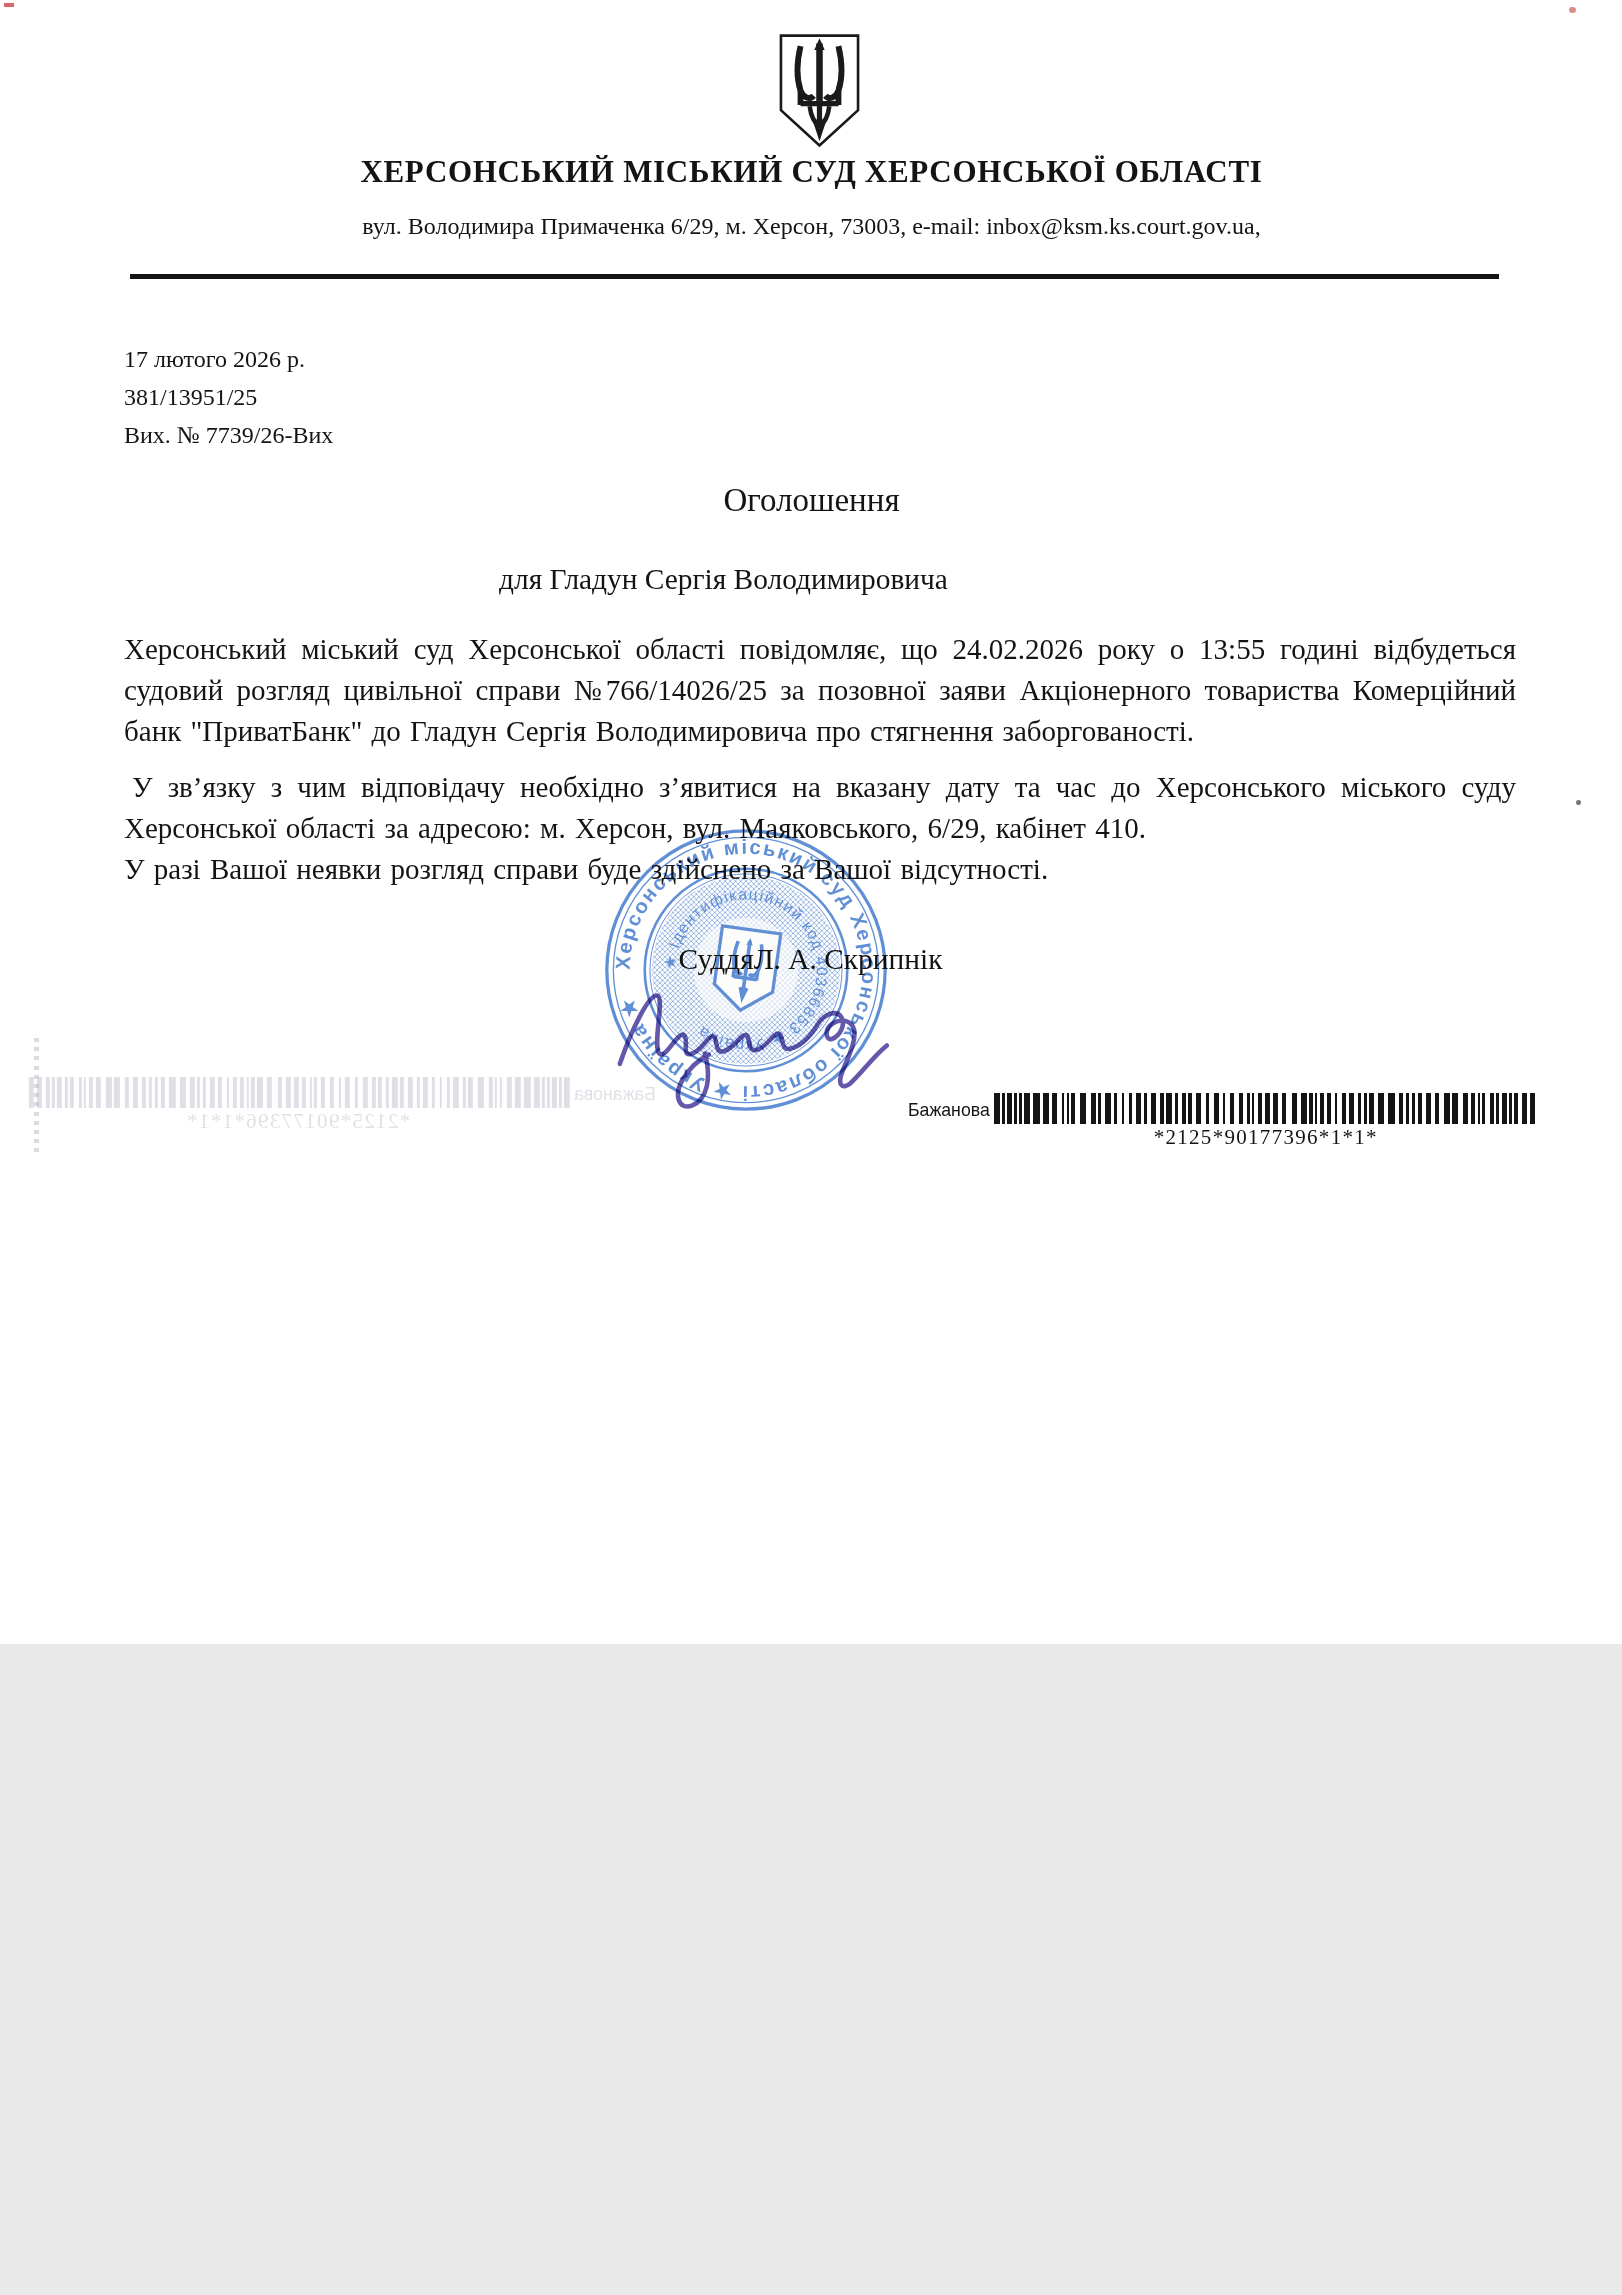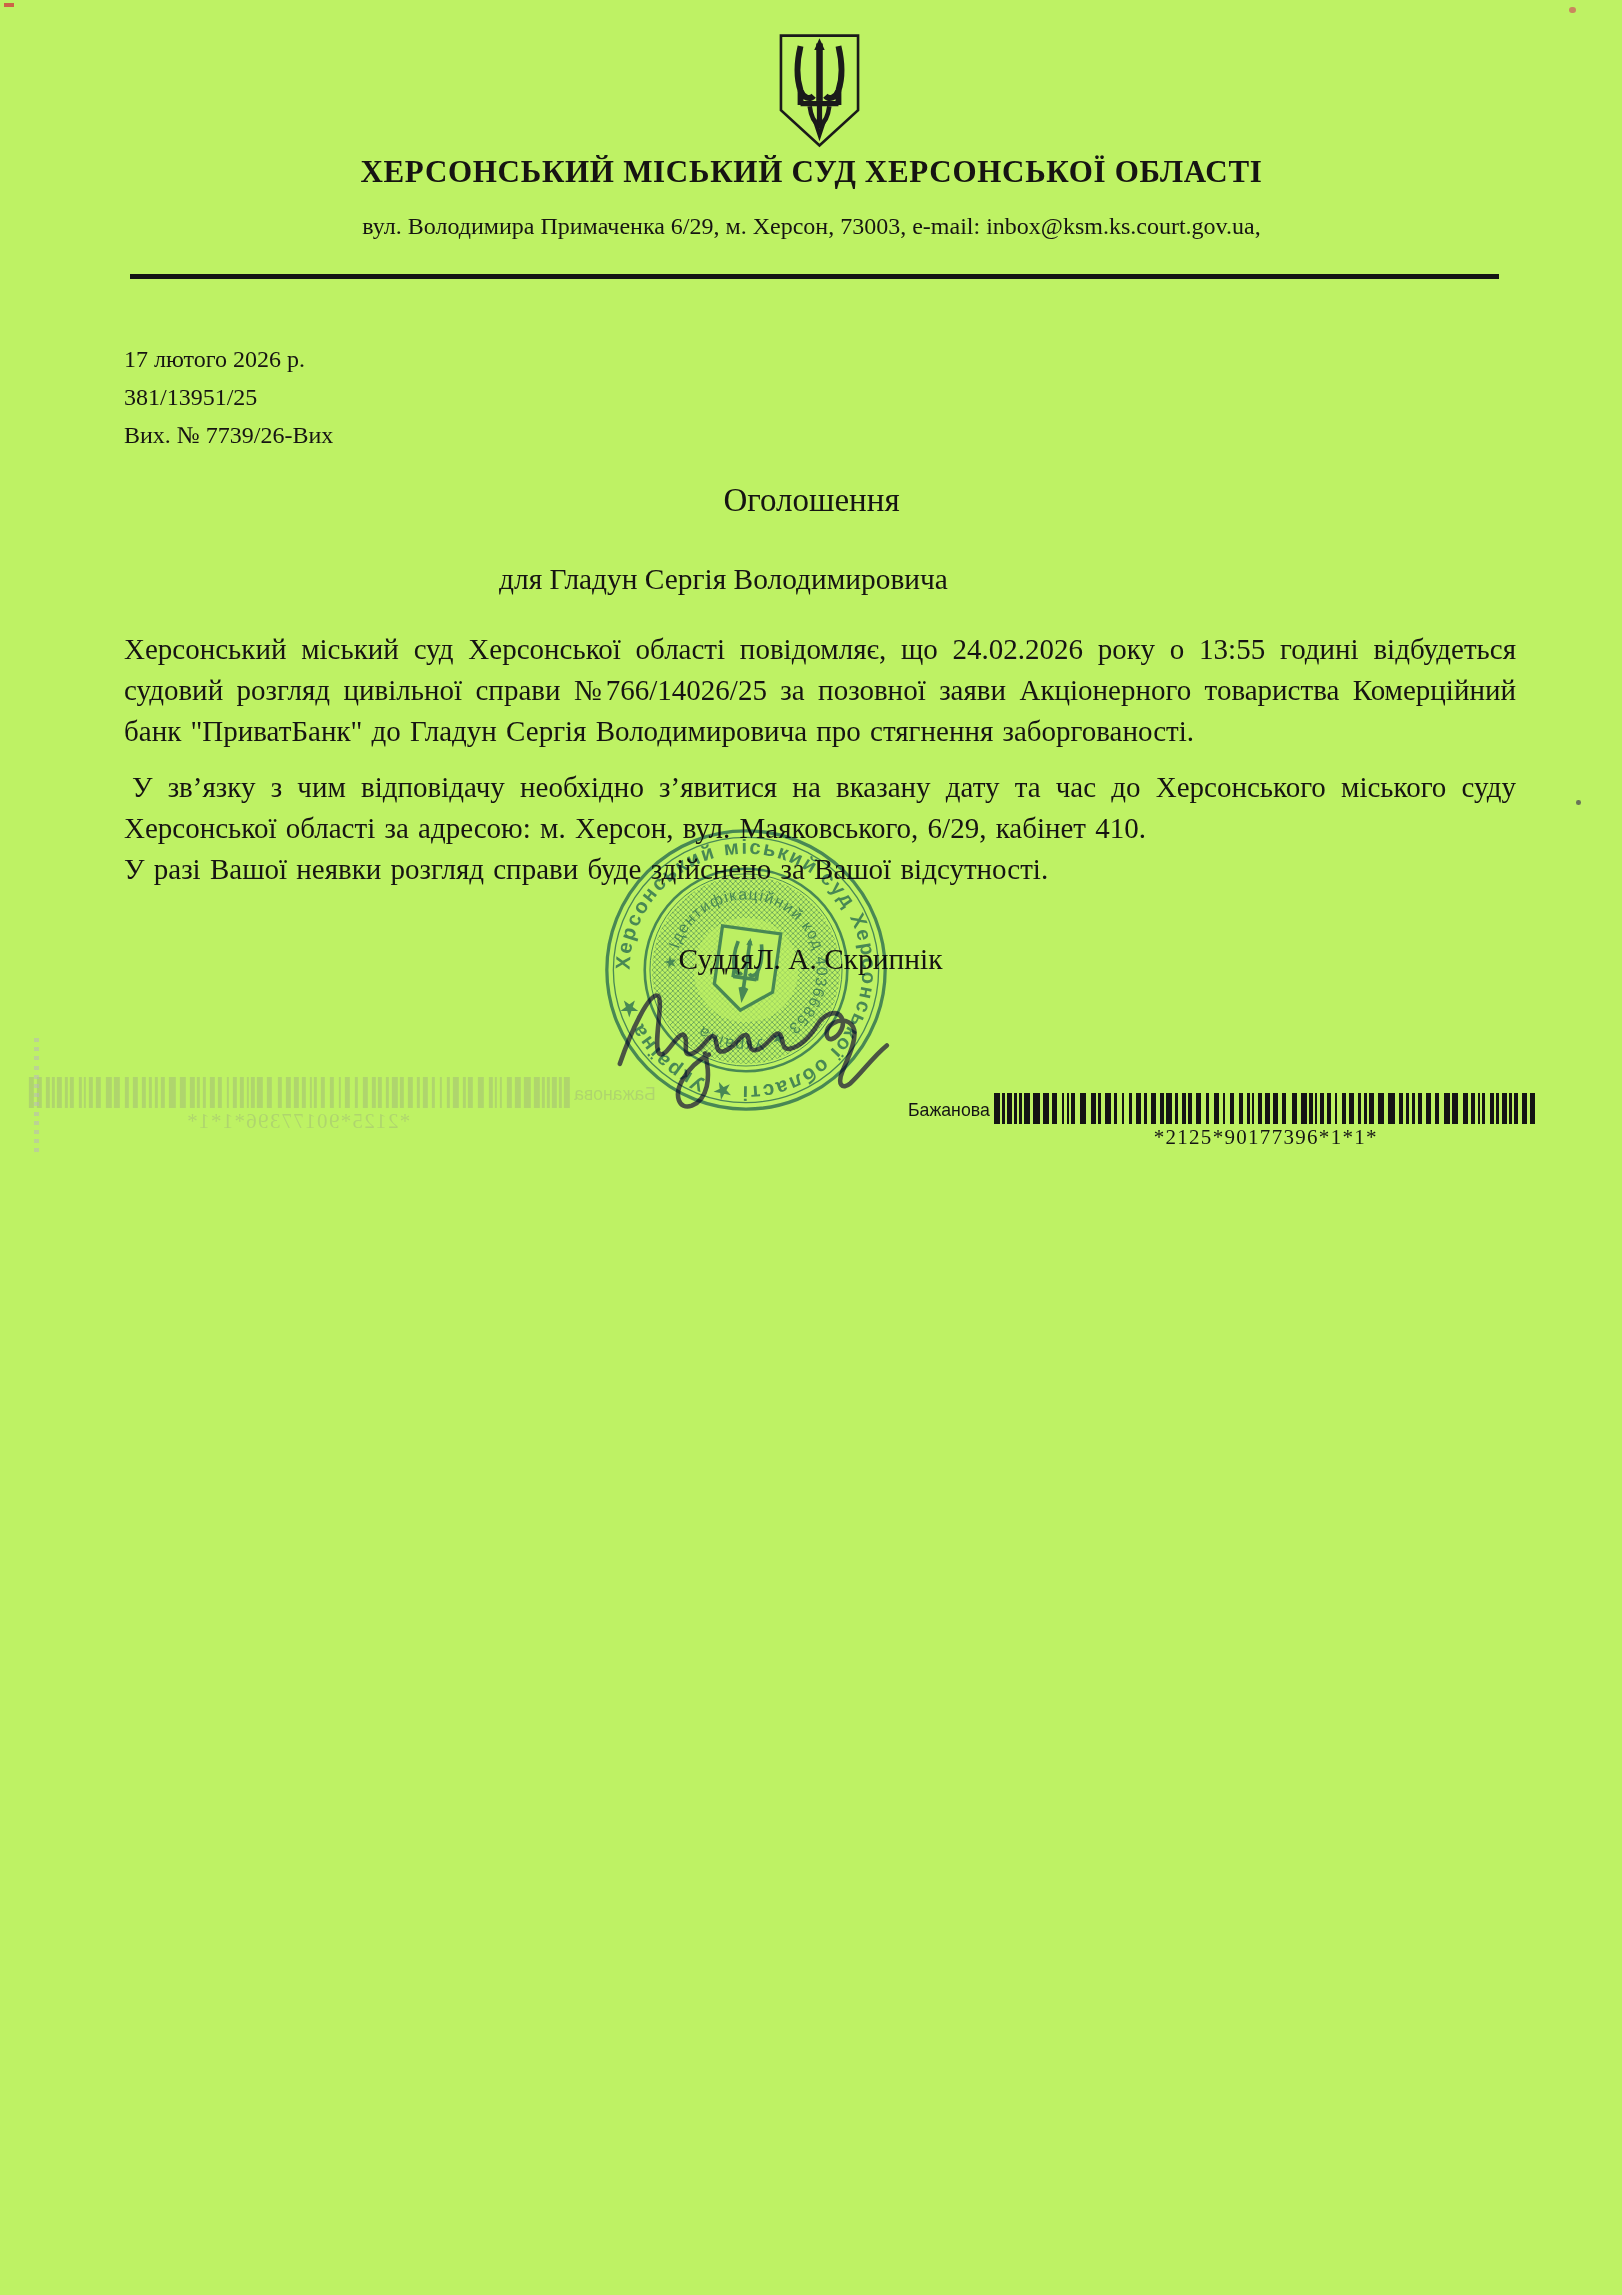--- a/index.html
+++ b/index.html
@@ -1,16 +1,16 @@
 <!DOCTYPE html>
 <html style="font-size:10.5px"><head>
 <meta charset="utf-8">
 <style>
   html,body{margin:0;padding:0;background:#e9e9e9;}
-  .page{position:relative;width:1623px;height:2295px;background:#bef264;
+  .page{position:relative;width:1623px;height:1644px;background:#ffffff;
         font-family:"Liberation Serif",serif;color:#161412;overflow:hidden;}
 
   .court-name{position:absolute;top:154px;left:0;width:100%;margin:0;text-align:center;
               font-size:31px;font-weight:bold;letter-spacing:0.7px;}
   .addr{position:absolute;left:0;width:100%;text-align:center;font-size:24px;}
   .addr1{top:213px;}
   .addr2{top:245px;}
   .rule{position:absolute;left:130px;top:274px;width:1369px;height:4.6px;background:#141414;}
 
   .meta{position:absolute;left:124px;top:340px;font-size:24px;line-height:38px;}

